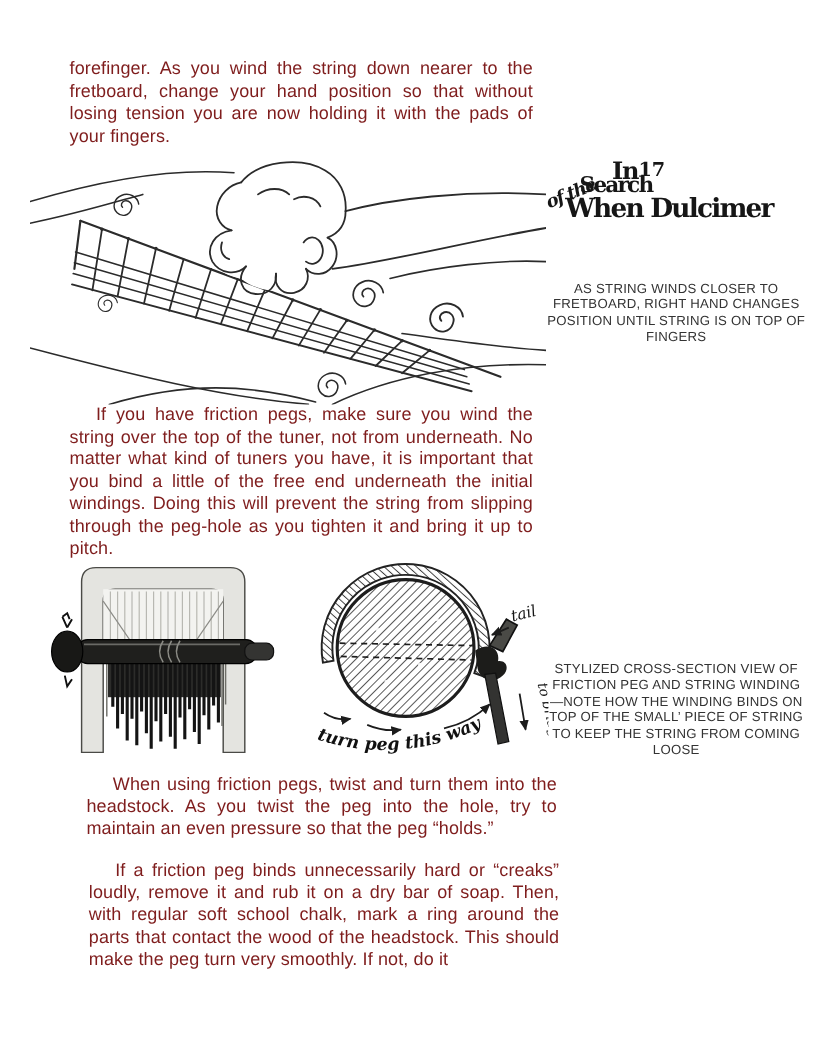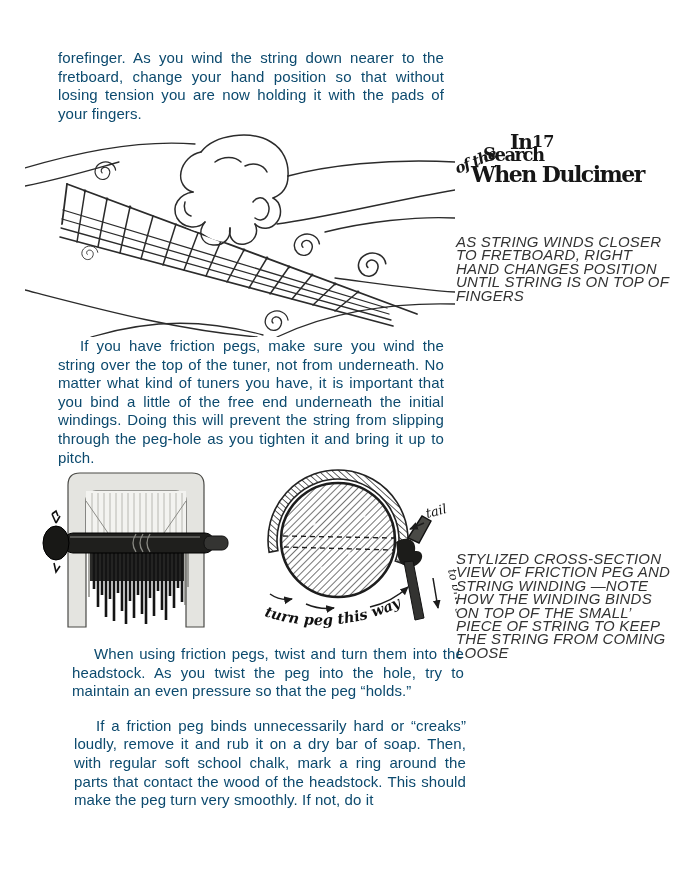--- a/index.html
+++ b/index.html
@@ -1,22 +1,22 @@
 <!DOCTYPE html>
 <html><head>
 <meta charset="utf-8">
 <style>
   html,body{margin:0;padding:0;background:#ffffff;}
   #page{position:relative;width:680px;height:882px;background:#ffffff;overflow:hidden;
         font-family:"Liberation Sans",sans-serif;color:#1f1f1f;}
   .body-par{position:absolute;font-size:15px;line-height:18.6px;text-align:justify;
-            color:#0c4a6e;letter-spacing:0.1px;}
+            color:#7f1d1d;letter-spacing:0.1px;}
   .indent{text-indent:22px;}
-  .caption{position:absolute;font-size:15px;line-height:13.4px;color:#333333;
-           letter-spacing:0.2px;text-align:left;font-style:italic;}
+  .caption{position:absolute;font-size:11px;line-height:13.4px;color:#333333;
+           letter-spacing:0.2px;text-align:center;}
   
   #logo{position:absolute;left:458px;top:130px;width:170px;height:64px;color:#161616;}
   #logo span{position:absolute;font-family:"DejaVu Serif",serif;font-weight:bold;white-space:nowrap;}
   .logo-in{left:52px;top:0px;font-size:20px;letter-spacing:-1px;}
   .logo-num{left:74px;top:2px;font-size:16px;font-weight:bold;}
   .logo-search{left:25px;top:14px;font-size:18px;letter-spacing:-1.5px;}
   .logo-wild{left:13px;top:31px;font-size:22px;letter-spacing:-1.5px;}
   .logo-ofthe{left:-4px;top:22px;font-size:15px;font-style:italic;font-weight:bold;
               transform:rotate(-22deg);letter-spacing:-1px;}
   .fig{position:absolute;}

